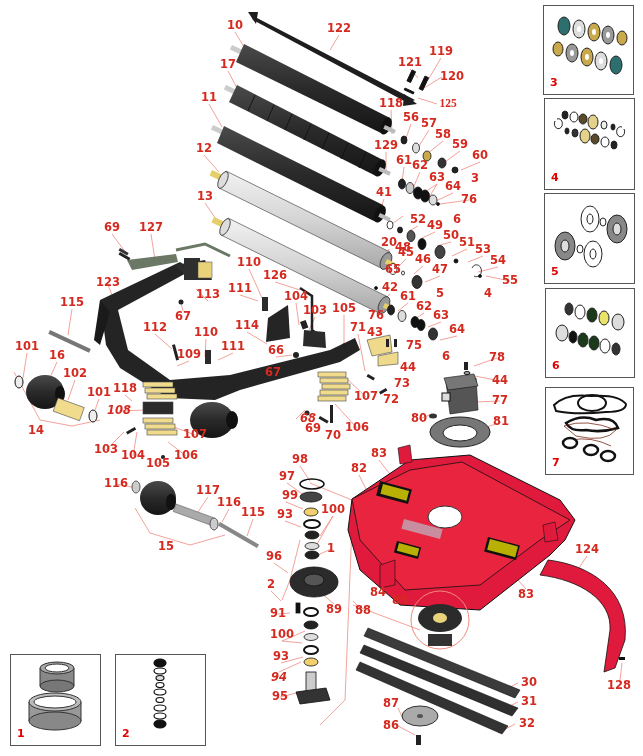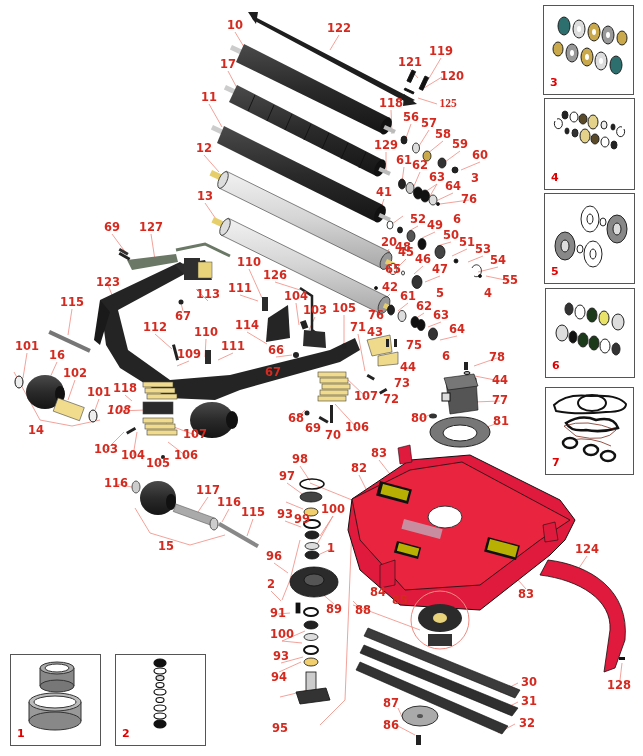--- a/index.html
+++ b/index.html
@@ -455,60 +455,60 @@
     <span class="callout" style="left: 273px; top: 373px; color: rgb(212, 42, 31);">67</span>
     <span class="callout" style="left: 75px; top: 374px; color: rgb(212, 42, 31);">102</span>
     <span class="callout" style="left: 402px; top: 384px; color: rgb(212, 42, 31);">73</span>
     <span class="callout" style="left: 500px; top: 381px; color: rgb(212, 42, 31);">44</span>
     <span class="callout" style="left: 125px; top: 389px; color: rgb(212, 42, 31);">118</span>
     <span class="callout" style="left: 99px; top: 393px; color: rgb(212, 42, 31);">101</span>
     <span class="callout" style="left: 366px; top: 397px; color: rgb(212, 42, 31);">107</span>
     <span class="callout" style="left: 391px; top: 400px; color: rgb(212, 42, 31);">72</span>
     <span class="callout" style="left: 500px; top: 401px; color: rgb(212, 42, 31);">77</span>
     <span class="callout" style="left: 119px; top: 411px; color: rgb(212, 42, 31); font-style: italic;">108</span>
-    <span class="callout" style="left: 296px; top: 419px; color: rgb(212, 42, 31);">68</span>
+    <span class="callout" style="left: 308px; top: 419px; color: rgb(212, 42, 31); font-style: italic;">68</span>
     <span class="callout" style="left: 419px; top: 419px; color: rgb(212, 42, 31);">80</span>
     <span class="callout" style="left: 501px; top: 422px; color: rgb(212, 42, 31);">81</span>
     <span class="callout" style="left: 36px; top: 431px; color: rgb(212, 42, 31);">14</span>
     <span class="callout" style="left: 195px; top: 435px; color: rgb(212, 42, 31);">107</span>
     <span class="callout" style="left: 313px; top: 429px; color: rgb(212, 42, 31);">69</span>
     <span class="callout" style="left: 357px; top: 428px; color: rgb(212, 42, 31);">106</span>
     <span class="callout" style="left: 333px; top: 436px; color: rgb(212, 42, 31);">70</span>
     <span class="callout" style="left: 106px; top: 450px; color: rgb(212, 42, 31);">103</span>
     <span class="callout" style="left: 133px; top: 456px; color: rgb(212, 42, 31);">104</span>
     <span class="callout" style="left: 186px; top: 456px; color: rgb(212, 42, 31);">106</span>
     <span class="callout" style="left: 158px; top: 464px; color: rgb(212, 42, 31);">105</span>
     <span class="callout" style="left: 300px; top: 460px; color: rgb(212, 42, 31); text-align: right;">98</span>
     <span class="callout" style="left: 379px; top: 454px; color: rgb(212, 42, 31);">83</span>
     <span class="callout" style="left: 359px; top: 469px; color: rgb(212, 42, 31);">82</span>
     <span class="callout" style="left: 287px; top: 477px; color: rgb(212, 42, 31);">97</span>
     <span class="callout" style="left: 116px; top: 484px; color: rgb(212, 42, 31);">116</span>
     <span class="callout" style="left: 208px; top: 491px; color: rgb(212, 42, 31);">117</span>
-    <span class="callout" style="left: 302px; top: 496px; color: rgb(212, 42, 31); margin-top: 24px;">99</span>
+    <span class="callout" style="left: 290px; top: 496px; color: rgb(212, 42, 31);">99</span>
     <span class="callout" style="left: 229px; top: 503px; color: rgb(212, 42, 31);">116</span>
     <span class="callout" style="left: 333px; top: 510px; color: rgb(212, 42, 31);">100</span>
     <span class="callout" style="left: 285px; top: 515px; color: rgb(212, 42, 31);">93</span>
     <span class="callout" style="left: 253px; top: 513px; color: rgb(212, 42, 31);">115</span>
     <span class="callout" style="left: 331px; top: 549px; color: rgb(212, 42, 31);">1</span>
     <span class="callout" style="left: 166px; top: 547px; color: rgb(212, 42, 31);">15</span>
     <span class="callout" style="left: 587px; top: 550px; color: rgb(212, 42, 31);">124</span>
     <span class="callout" style="left: 274px; top: 557px; color: rgb(212, 42, 31);">96</span>
     <span class="callout" style="left: 271px; top: 585px; color: rgb(212, 42, 31);">2</span>
     <span class="callout" style="left: 378px; top: 593px; color: rgb(212, 42, 31);">84</span>
     <span class="callout" style="left: 526px; top: 595px; color: rgb(212, 42, 31);">83</span>
     <span class="callout" style="left: 400px; top: 601px; color: rgb(212, 42, 31);">85</span>
     <span class="callout" style="left: 334px; top: 610px; color: rgb(212, 42, 31);">89</span>
     <span class="callout" style="left: 278px; top: 614px; color: rgb(212, 42, 31);">91</span>
     <span class="callout" style="left: 363px; top: 611px; color: rgb(212, 42, 31);">88</span>
     <span class="callout" style="left: 282px; top: 635px; color: rgb(212, 42, 31);">100</span>
     <span class="callout" style="left: 281px; top: 657px; color: rgb(212, 42, 31);">93</span>
-    <span class="callout" style="left: 279px; top: 678px; color: rgb(212, 42, 31);">94</span>
+    <span class="callout" style="left: 279px; top: 678px; color: rgb(212, 42, 31); font-style: italic;">94</span>
     <span class="callout" style="left: 529px; top: 683px; color: rgb(212, 42, 31);">30</span>
     <span class="callout" style="left: 619px; top: 686px; color: rgb(212, 42, 31);">128</span>
-    <span class="callout" style="left: 280px; top: 697px; color: rgb(212, 42, 31); margin-top: 32px;">95</span>
+    <span class="callout" style="left: 280px; top: 697px; color: rgb(212, 42, 31);">95</span>
     <span class="callout" style="left: 529px; top: 702px; color: rgb(212, 42, 31);">31</span>
     <span class="callout" style="left: 391px; top: 704px; color: rgb(212, 42, 31);">87</span>
     <span class="callout" style="left: 391px; top: 726px; color: rgb(212, 42, 31);">86</span>
     <span class="callout" style="left: 527px; top: 724px; color: rgb(212, 42, 31);">32</span>
   </div>
 
 <div class="kit-box" style="left:543px; top:5px; width:89px; height:88px;">
   <svg width="89" height="88">
     <g stroke="#222" stroke-width="1">
       <ellipse cx="20" cy="20" rx="6" ry="9" fill="#2d6f6f"></ellipse>

